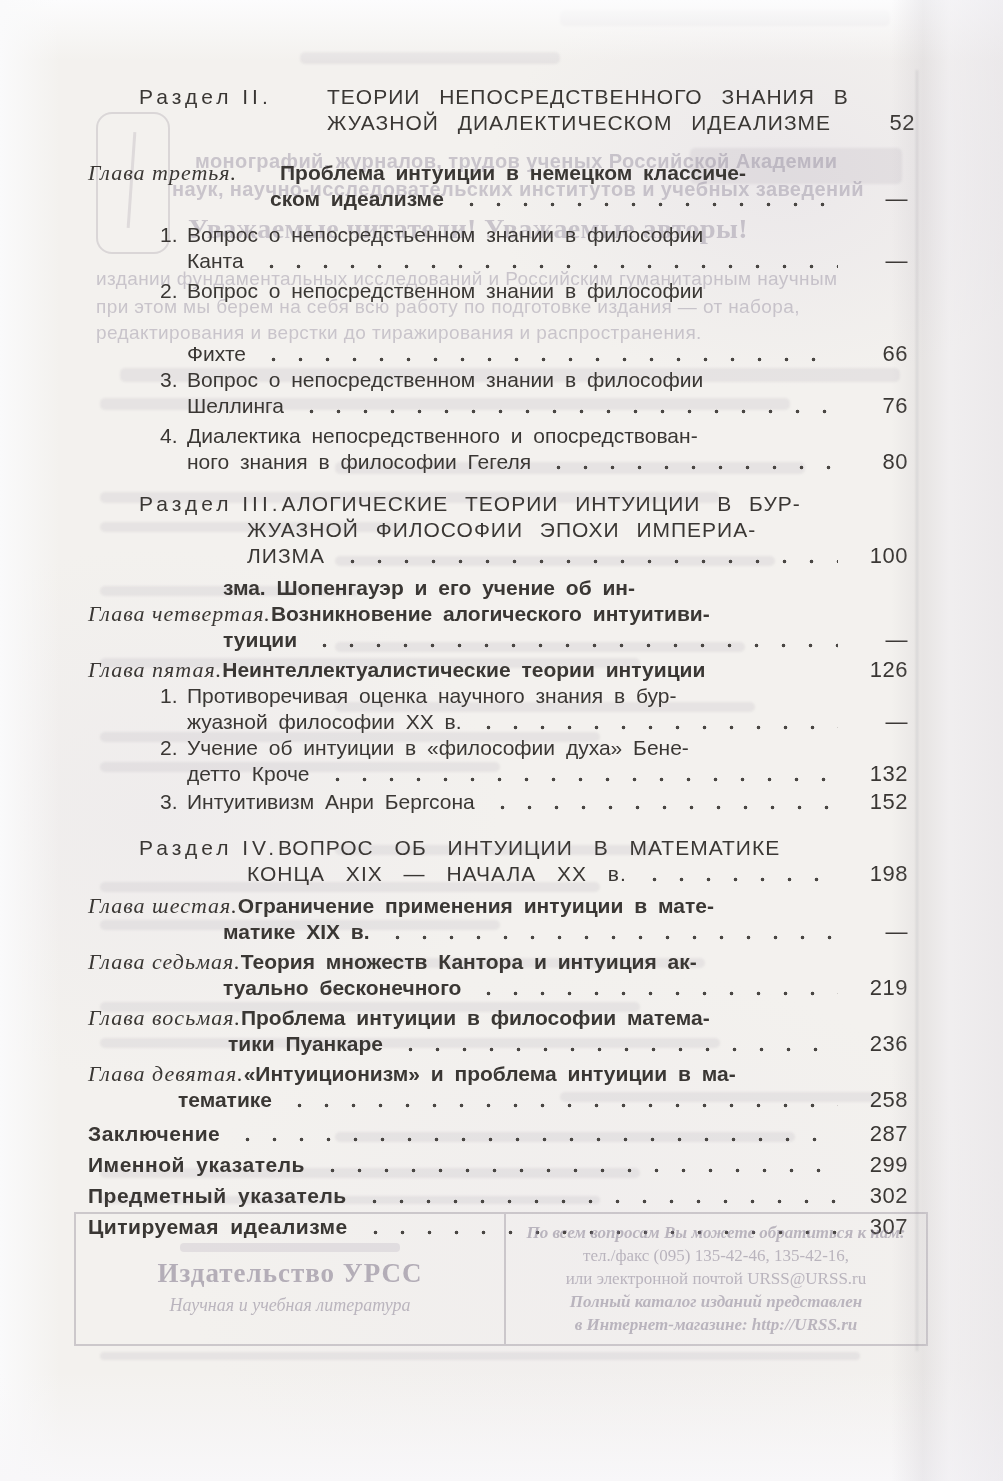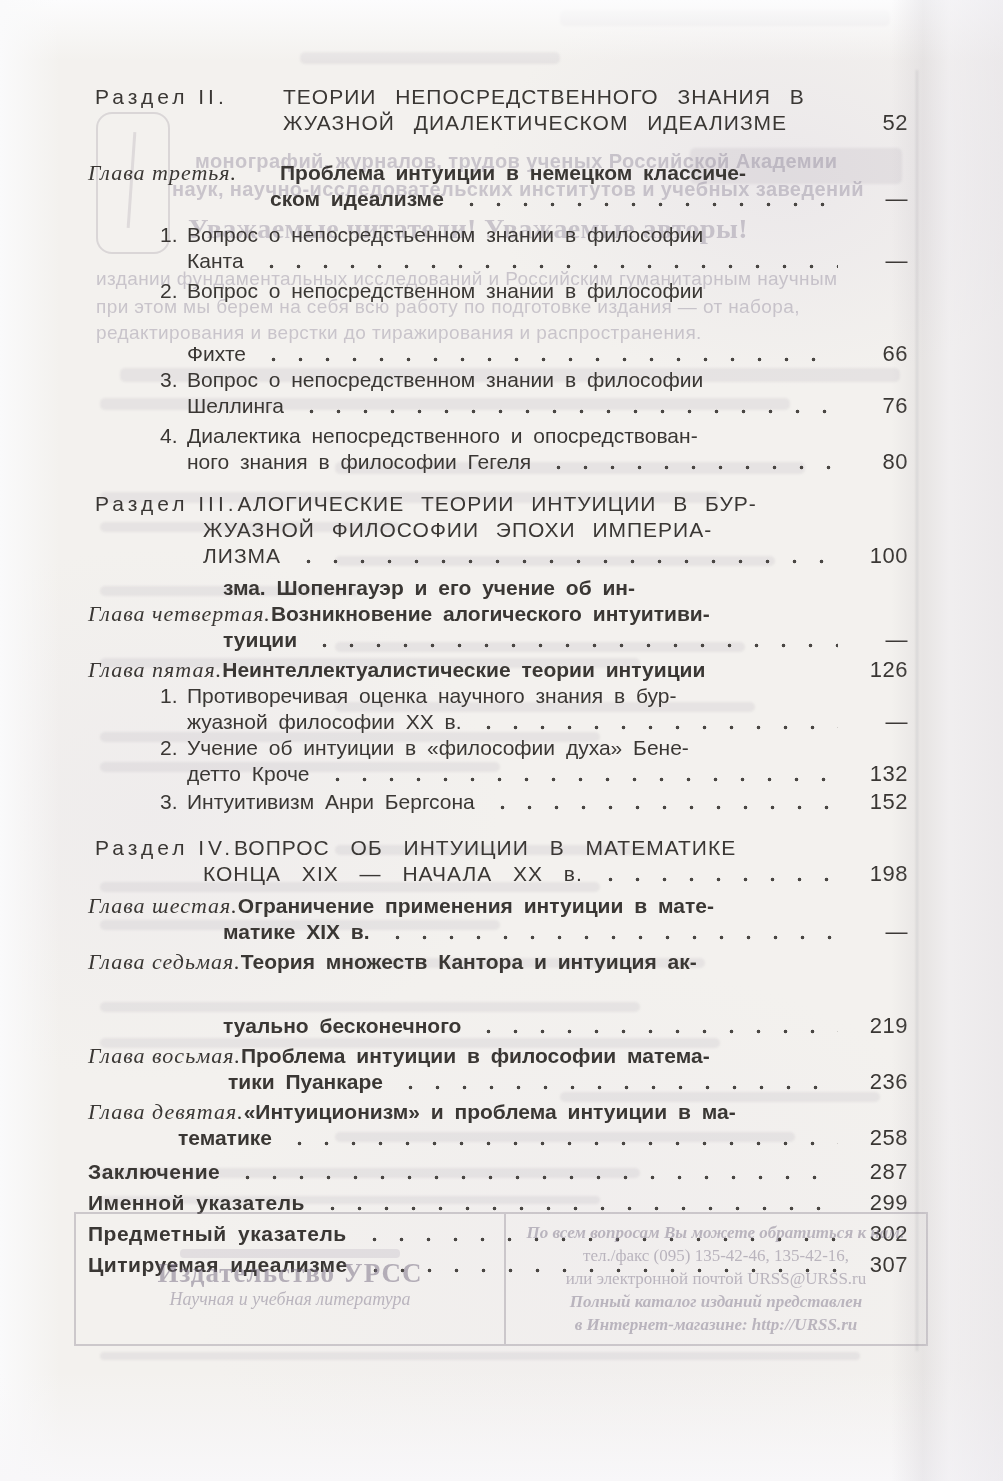--- a/index.html
+++ b/index.html
@@ -37,33 +37,33 @@
 
   
   .toc{position:absolute;left:88px;top:84px;width:820px;font-size:21px;line-height:26px;}
   .entry{display:block;}
   .line{display:flex;align-items:baseline;}
   .txt{white-space:nowrap;word-spacing:5px;}
   .lbl{flex:0 0 auto;white-space:nowrap;}
   .fill{flex:1 1 auto;height:7px;margin:0 12px 0 14px;align-self:flex-end;margin-bottom:4px;}
   .fill.dots{background-image:radial-gradient(circle, #4a4744 1.6px, rgba(0,0,0,0) 2.1px);background-size:27px 7px;background-repeat:repeat-x;background-position:left bottom;}
   .pg{flex:0 0 58px;text-align:right;font-size:22px;letter-spacing:.5px;}
-  .sec{padding-left:7px;}
+  .sec{padding-left:7px;margin-left:44px;}
   .sec .lbl{letter-spacing:4px;}
   .sec .txt{letter-spacing:1px;}
   .chap .lbl{font-family:"Liberation Serif", serif;font-style:italic;font-size:22px;letter-spacing:1px;}
   .chap .txt{font-weight:bold;}
   .item{margin-left:72px;}
   .item .lbl{flex-basis:27px;}
   .plain .txt{font-weight:bold;letter-spacing:.5px;}
 
   
   .fbox{position:absolute;left:74px;top:1212px;width:850px;height:130px;border:2px solid rgba(150,144,156,.42);display:flex;filter:blur(.4px);}
   .fbox .cell{position:relative;}
-  .fbox .cl{flex:0 0 428px;border-right:2px solid rgba(150,144,156,.42);display:flex;flex-direction:column;align-items:center;justify-content:center;}
+  .fbox .cl{flex:0 0 428px;border-right:2px solid rgba(150,144,156,.42);display:flex;flex-direction:column;align-items:center;justify-content:center;gap:6px;}
   .fbox .cr{flex:1 1 auto;display:flex;flex-direction:column;align-items:center;justify-content:center;gap:3px;}
   .fb-title{font-family:"Liberation Serif", serif;font-weight:bold;font-size:27px;color:rgba(118,108,130,.50);letter-spacing:1px;}
   .fb-sub{font-family:"Liberation Serif", serif;font-style:italic;font-size:18px;color:rgba(118,108,130,.45);}
   .fb-line{font-family:"Liberation Serif", serif;font-size:17px;color:rgba(118,108,130,.45);white-space:nowrap;}
   .fb-line.b{font-weight:bold;font-style:italic;}
   .fb-smudge{width:220px;height:9px;border-radius:4px;background:rgba(148,140,158,.18);}
 </style>
 </head>
 <body>
 
@@ -261,21 +261,21 @@
         <span class="txt">матике XIX в.</span>
         <span class="fill dots"></span>
         <span class="pg">—</span>
       </div>
     </div>
     <div class="entry chap" style="margin-top: 4px;">
       <div class="line">
         <span class="lbl" style="flex-basis: 128px;">Глава седьмая.</span>
         <span class="txt">Теория множеств Кантора и интуиция ак-</span>
       </div>
-      <div class="line" style="padding-left: 135px; margin-top: 38px;">
+      <div class="line" style="padding-left: 135px;">
         <span class="txt">туально бесконечного</span>
         <span class="fill dots"></span>
         <span class="pg">219</span>
       </div>
     </div>
     <div class="entry chap" style="margin-top: 4px;">
       <div class="line">
         <span class="lbl" style="flex-basis: 140px;">Глава восьмая.</span>
         <span class="txt">Проблема интуиции в философии матема-</span>
       </div>

